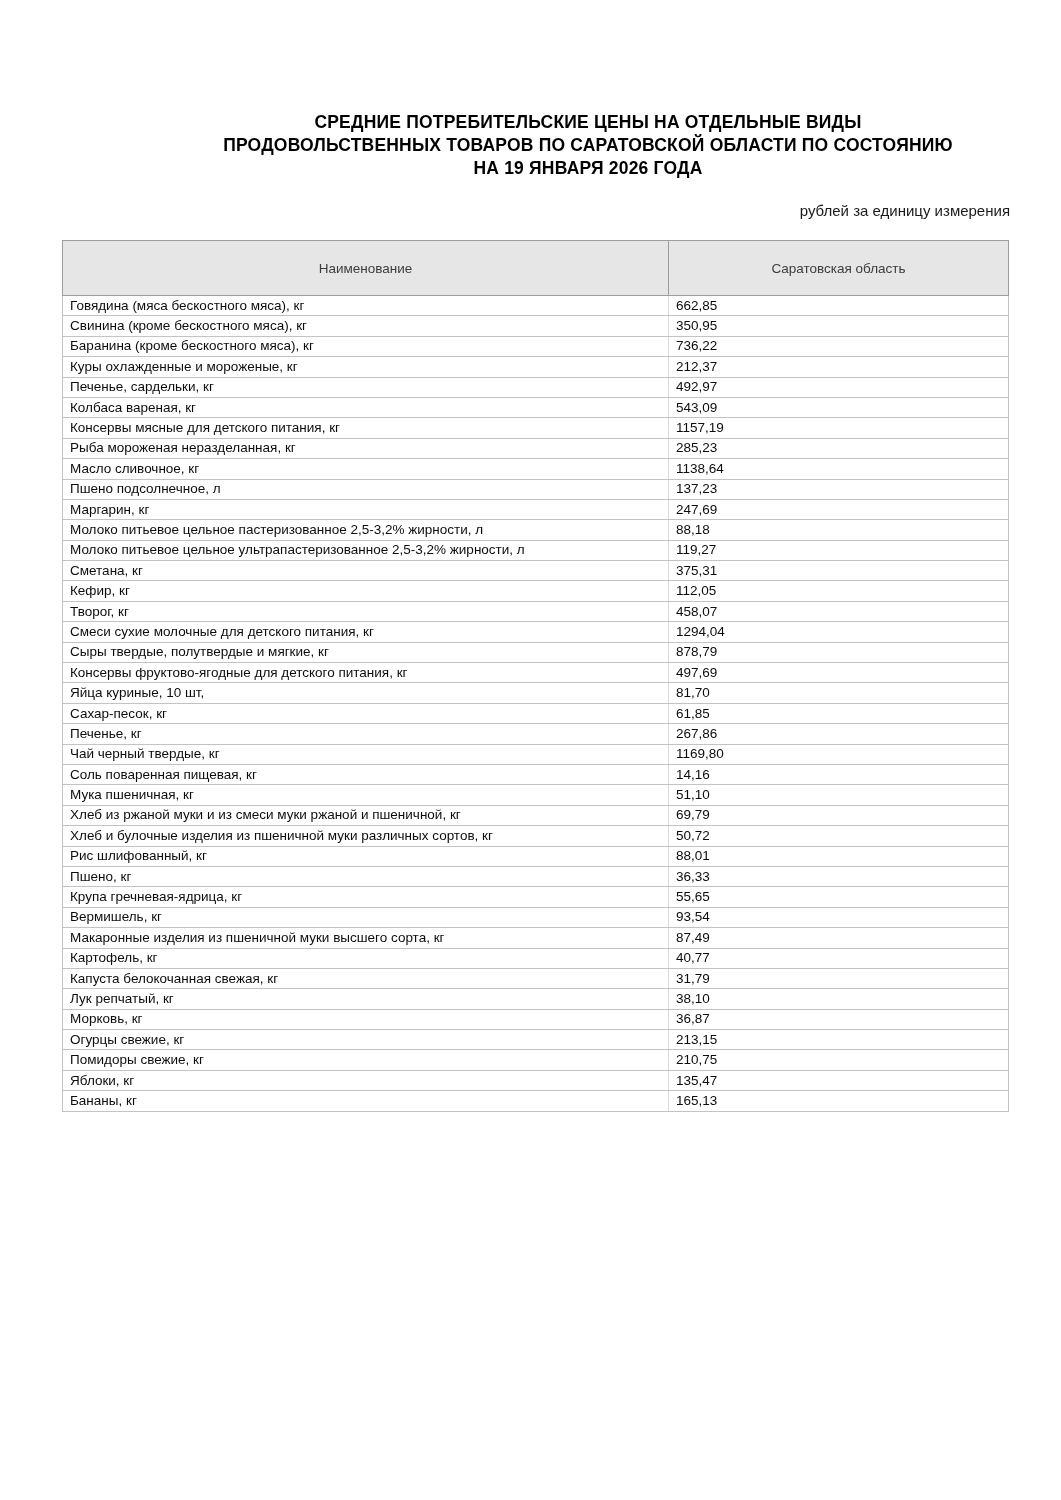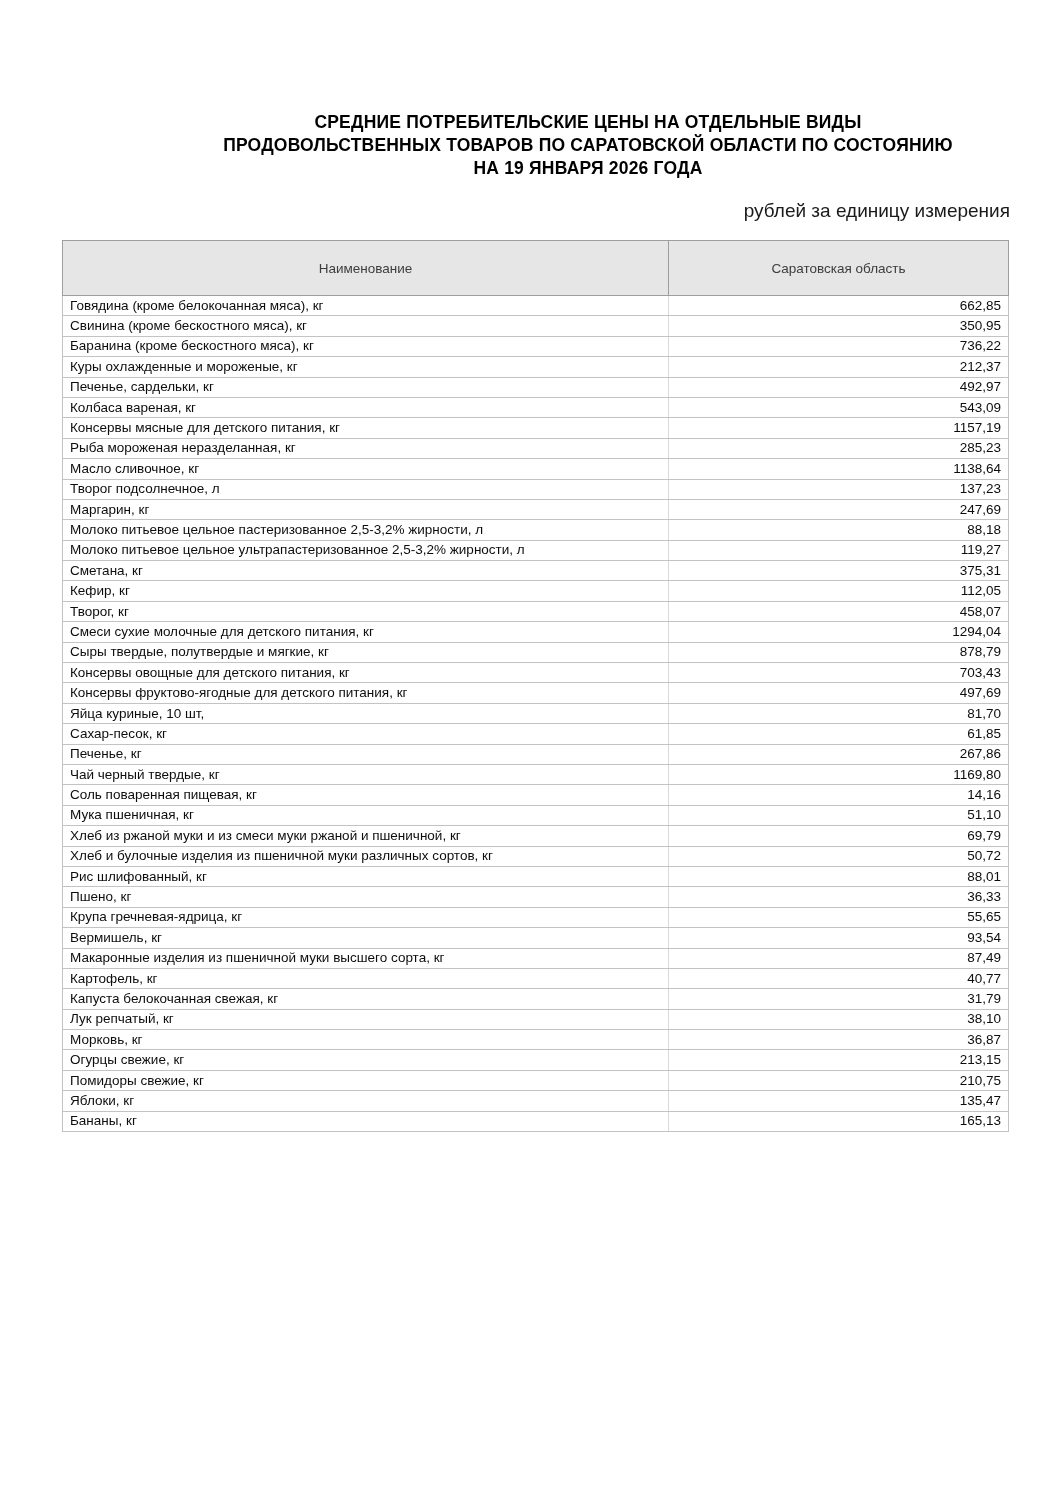--- a/index.html
+++ b/index.html
@@ -25,21 +25,21 @@
     font-size: 17.5px;
     font-weight: bold;
     line-height: 23px;
     color: #000000;
     letter-spacing: 0.2px;
   }
   .units-note {
     position: absolute;
     top: 201px;
     right: 51px;
-    font-size: 19px;
+    font-size: 15px;
     line-height: 20px;
     color: #1a1a1a;
   }
   table.price-table {
     position: absolute;
     top: 240px;
     left: 62px;
     width: 946px;
     border-collapse: collapse;
     table-layout: fixed;
@@ -71,21 +71,21 @@
     overflow: hidden;
   }
   table.price-table tbody tr:first-child td {
     border-top: 1px solid #c3c3c3;
   }
   table.price-table tbody td.name-cell {
     text-align: left;
     border-left: 1px solid #c3c3c3;
   }
   table.price-table tbody td.value-cell {
-    text-align: right;
+    text-align: left;
     border-left: 1px solid #d9d9d9;
     border-right: 1px solid #c3c3c3;
   }
 </style>
 </head>
 <body>
 
 <div class="page">
 
   <div class="doc-title">
@@ -102,21 +102,21 @@
       <col class="col-region">
     </colgroup>
     <thead>
       <tr>
         <th>Наименование</th>
         <th>Саратовская область</th>
       </tr>
     </thead>
     <tbody>
         <tr>
-          <td class="name-cell">Говядина (кроме белокочанная мяса), кг</td>
+          <td class="name-cell">Говядина (мяса бескостного мяса), кг</td>
           <td class="value-cell">662,85</td>
         </tr>
         <tr>
           <td class="name-cell">Свинина (кроме бескостного мяса), кг</td>
           <td class="value-cell">350,95</td>
         </tr>
         <tr>
           <td class="name-cell">Баранина (кроме бескостного мяса), кг</td>
           <td class="value-cell">736,22</td>
         </tr>
@@ -138,21 +138,21 @@
         </tr>
         <tr>
           <td class="name-cell">Рыба мороженая неразделанная, кг</td>
           <td class="value-cell">285,23</td>
         </tr>
         <tr>
           <td class="name-cell">Масло сливочное, кг</td>
           <td class="value-cell">1138,64</td>
         </tr>
         <tr>
-          <td class="name-cell">Творог подсолнечное, л</td>
+          <td class="name-cell">Пшено подсолнечное, л</td>
           <td class="value-cell">137,23</td>
         </tr>
         <tr>
           <td class="name-cell">Маргарин, кг</td>
           <td class="value-cell">247,69</td>
         </tr>
         <tr>
           <td class="name-cell">Молоко питьевое цельное пастеризованное 2,5-3,2% жирности, л</td>
           <td class="value-cell">88,18</td>
         </tr>
@@ -174,24 +174,20 @@
         </tr>
         <tr>
           <td class="name-cell">Смеси сухие молочные для детского питания, кг</td>
           <td class="value-cell">1294,04</td>
         </tr>
         <tr>
           <td class="name-cell">Сыры твердые, полутвердые и мягкие, кг</td>
           <td class="value-cell">878,79</td>
         </tr>
         <tr>
-          <td class="name-cell">Консервы овощные для детского питания, кг</td>
-          <td class="value-cell">703,43</td>
-        </tr>
-        <tr>
           <td class="name-cell">Консервы фруктово-ягодные для детского питания, кг</td>
           <td class="value-cell">497,69</td>
         </tr>
         <tr>
           <td class="name-cell">Яйца куриные, 10 шт,</td>
           <td class="value-cell">81,70</td>
         </tr>
         <tr>
           <td class="name-cell">Сахар-песок, кг</td>
           <td class="value-cell">61,85</td>

